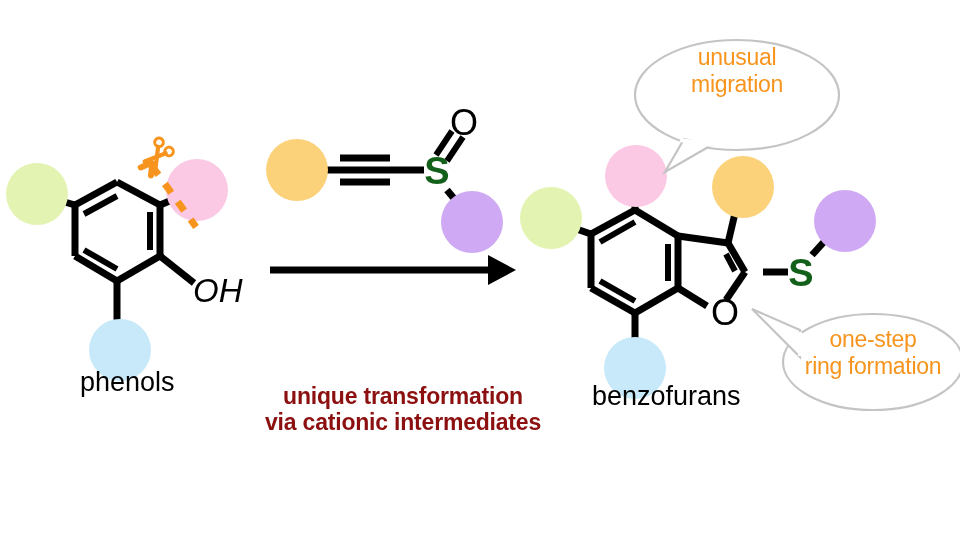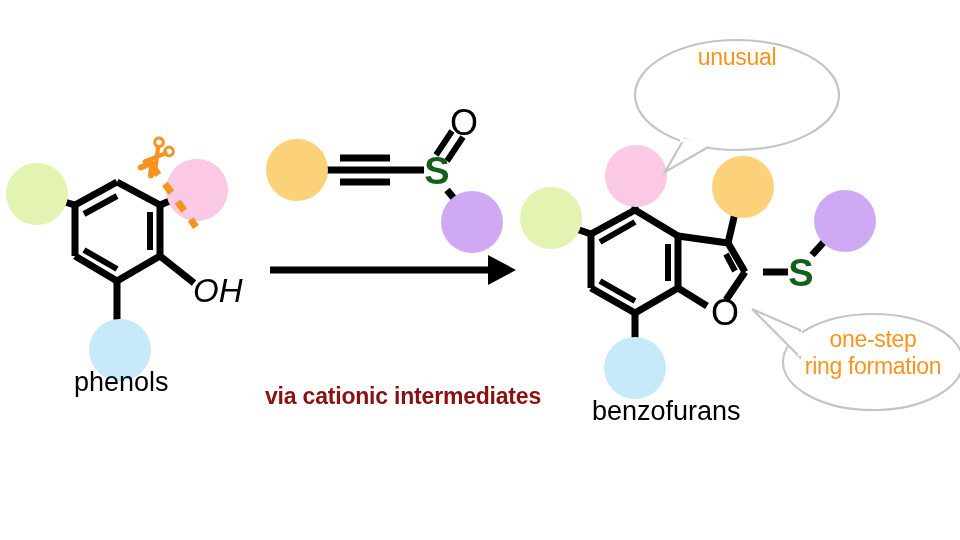--- a/index.html
+++ b/index.html
@@ -151,33 +151,35 @@
       <path d="M680,140 L712,145" stroke="#fff" stroke-width="4"></path>
     </g>
 
     <g fill="#fff" stroke="#c4c4c4" stroke-width="2.2">
       <ellipse cx="873" cy="362" rx="90" ry="48"></ellipse>
       <path d="M800,330 L752,309 L800,357 Z" fill="#fff" stroke="#c4c4c4" stroke-width="2.2"></path>
       <path d="M800,332 L800,356" stroke="#fff" stroke-width="4"></path>
     </g>
   </svg>
 
-  <div class="label-plain" style="left:74px;top:369px;">phenols</div>
+  <div class="label-plain" style="left:80px;top:369px;">phenols</div>
 
   <div class="label-plain" style="left:193px;top:274px;font-size:33px;font-style:italic;">OH</div>
 
 
   <div class="caption-red" style="left:253px;top:383px;width:300px;">
+    <div>unique transformation</div>
     <div>via cationic intermediates</div>
   </div>
 
-  <div class="label-plain" style="left:592px;top:398px;text-align:right;">benzofurans</div>
+  <div class="label-plain" style="left:592px;top:383px;text-align:right;">benzofurans</div>
 
   <div class="bubble-text" style="left:637px;top:44px;width:200px;">
     <div>unusual</div>
+    <div>migration</div>
   </div>
 
   <div class="bubble-text" style="left:783px;top:326px;width:180px;">
     <div>one-step</div>
     <div>ring formation</div>
   </div>
 
 </div>
 
 </body></html>

